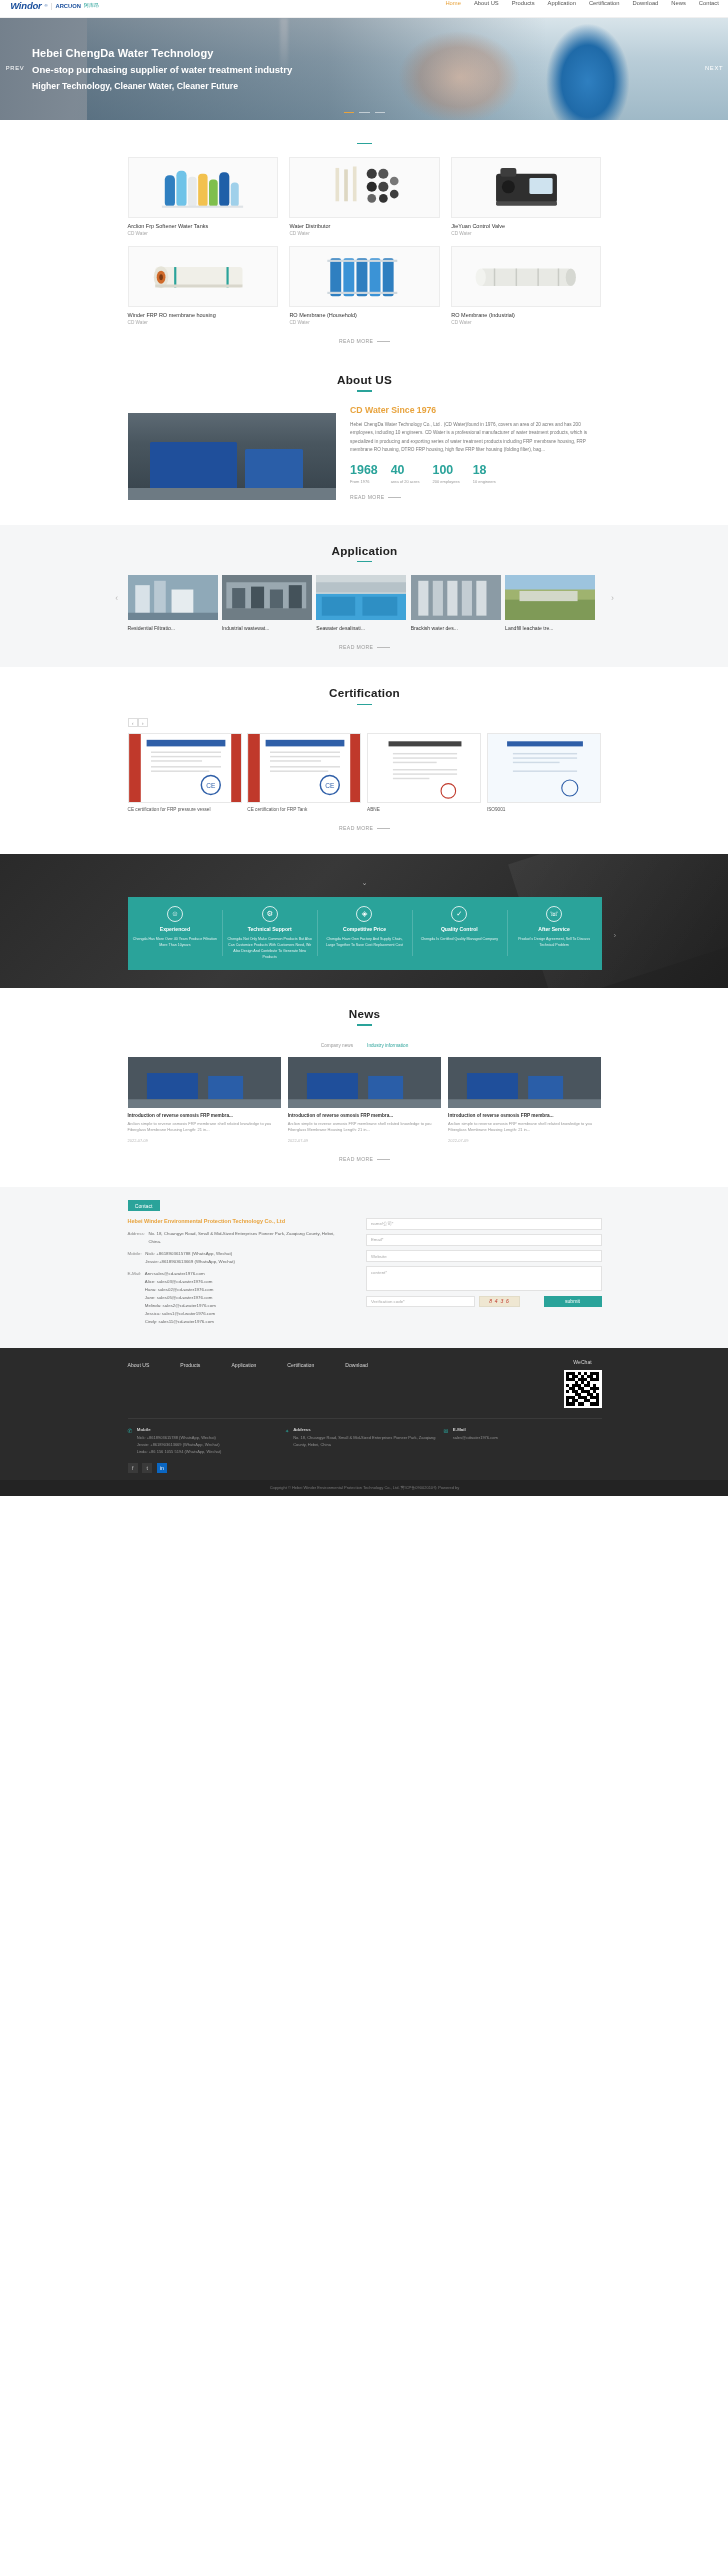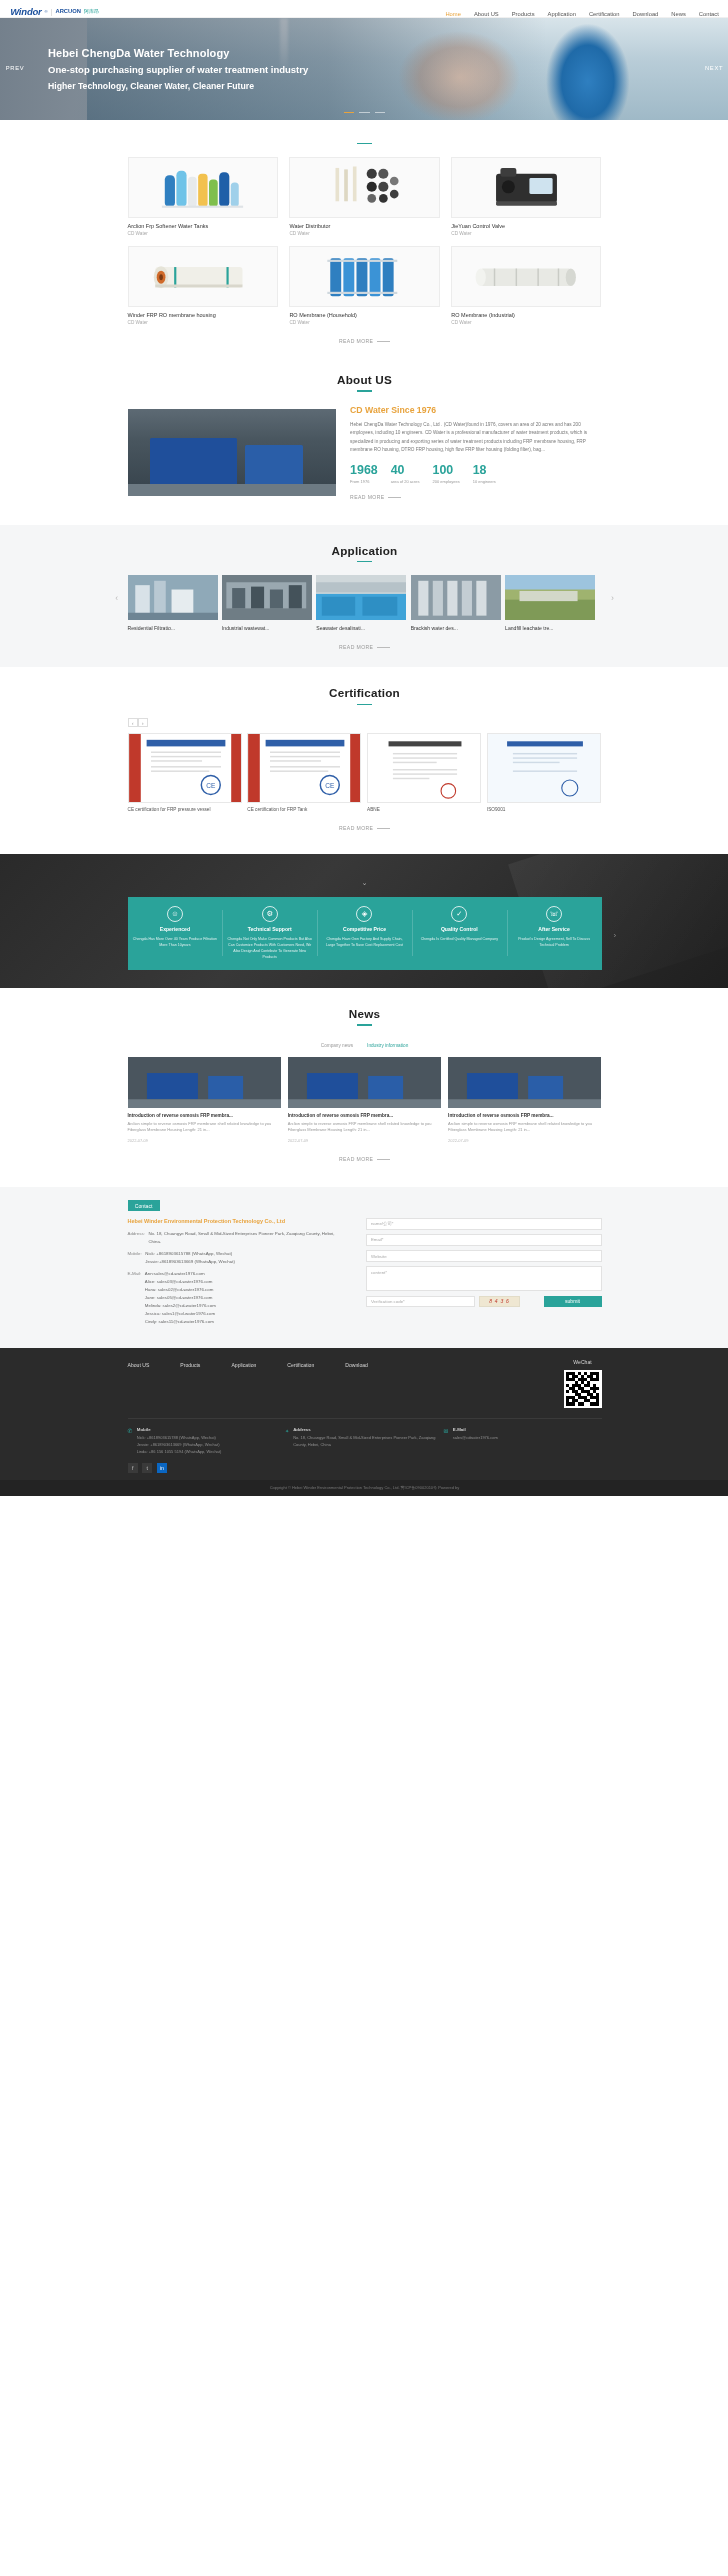--- a/index.html
+++ b/index.html
@@ -10,21 +10,21 @@
     color: #333;
     font-size: 8.7px;
   }
   .wrap { width: 729px; margin: 0 auto; position: relative; }
 
   
   .header {
     height: 17.5px;
     background: #fff;
     display: flex;
-    align-items: flex-end;
+    align-items: flex-start;
     padding: 0 10.2px;
     border-bottom: 0.7px solid #f0f0f0;
   }
   .logo { display: flex; align-items: center; gap: 2.9px; }
   .logo-main {
     font-size: 9.5px; font-weight: bold; font-style: italic;
     color: #1a4f9c; letter-spacing: -0.2px;
   }
   .logo-sup { font-size: 4.4px; color: #1a4f9c; vertical-align: super; }
   .logo-div { color: #ccc; font-size: 7.3px; }
@@ -52,21 +52,21 @@
   }
   .hero-photo:after{
     content:""; position:absolute; left:30%; top:0; width:8.7px; height:51px;
     background:linear-gradient(180deg, rgba(255,255,255,0.85), rgba(255,255,255,0.1));
     filter: blur(1.5px);
   }
   .hero-shade {
     position: absolute; inset: 0;
     background: linear-gradient(90deg, rgba(20,40,60,0.55) 0%, rgba(20,40,60,0.35) 45%, rgba(20,40,60,0.0) 75%);
   }
-  .hero-text { position: absolute; left: 48px; top: 29px; z-index: 3; }
+  .hero-text { position: absolute; left: 32px; top: 29px; z-index: 3; }
   .hero-text h1 { font-size: 11px; color: #fff; font-weight: bold; margin-bottom: 5.8px; letter-spacing: 0.1px;}
   .hero-text h2 { font-size: 9.5px; color: #fff; font-weight: bold; margin-bottom: 5.8px; }
   .hero-text h3 { font-size: 8.7px; color: #fff; font-weight: bold; }
   .hero-prev, .hero-next {
     position: absolute; top: 47px; color: #fff; font-size: 5.8px; letter-spacing: 0.7px; z-index: 4;
   }
   .hero-prev { left: 5.8px; }
   .hero-next { right: 5.8px; }
   .hero-dots { position: absolute; bottom: 4.4px; left: 0; right: 0; text-align: center; z-index: 4; }
   .hero-dots i {
@@ -94,21 +94,21 @@
   .prod-name { font-size: 5.5px; color: #333; margin-top: 4.4px; }
   .prod-sub { font-size: 4.7px; color: #aaa; margin-top: 2.2px; }
 
   .read-more {
     text-align: center; margin: 13px 0 2.9px; font-size: 5.1px; color: #999; letter-spacing: 0.4px;
   }
   .read-more span { border-bottom: 0; }
   .read-more .arrow { display: inline-block; width: 13px; height: 0.7px; background: #bbb; vertical-align: middle; margin-left: 3.6px; }
 
   
-  .about-row { display: flex; gap: 14.6px; align-items: center; }
+  .about-row { display: flex; gap: 14.6px; align-items: flex-end; }
   .about-img {
     width: 208px; height: 87px;
     background: linear-gradient(180deg, #5d6a74 0%, #49565f 35%, #36424b 100%);
     position: relative; overflow: hidden;
   }
   .about-img .machine {
     position: absolute; left: 22px; bottom: 7.3px; width: 87px; height: 51px;
     background: #1f4f9b; border-radius: 1.5px;
   }
   .about-img .machine2 {

